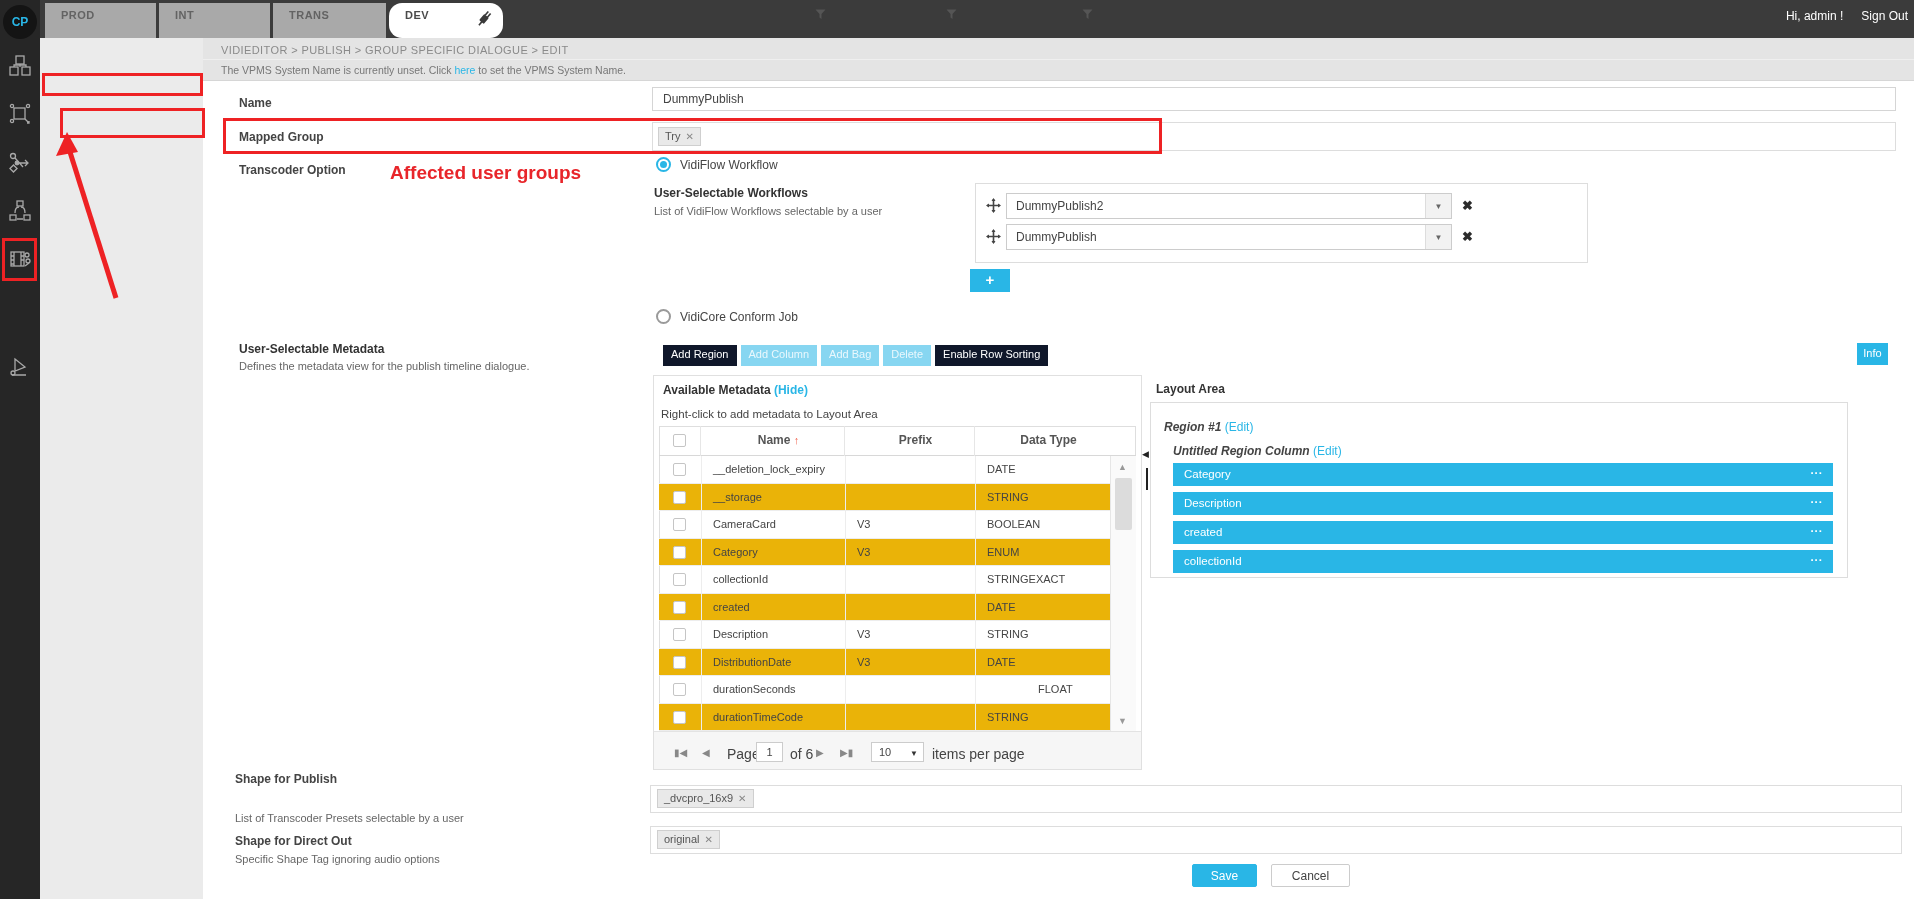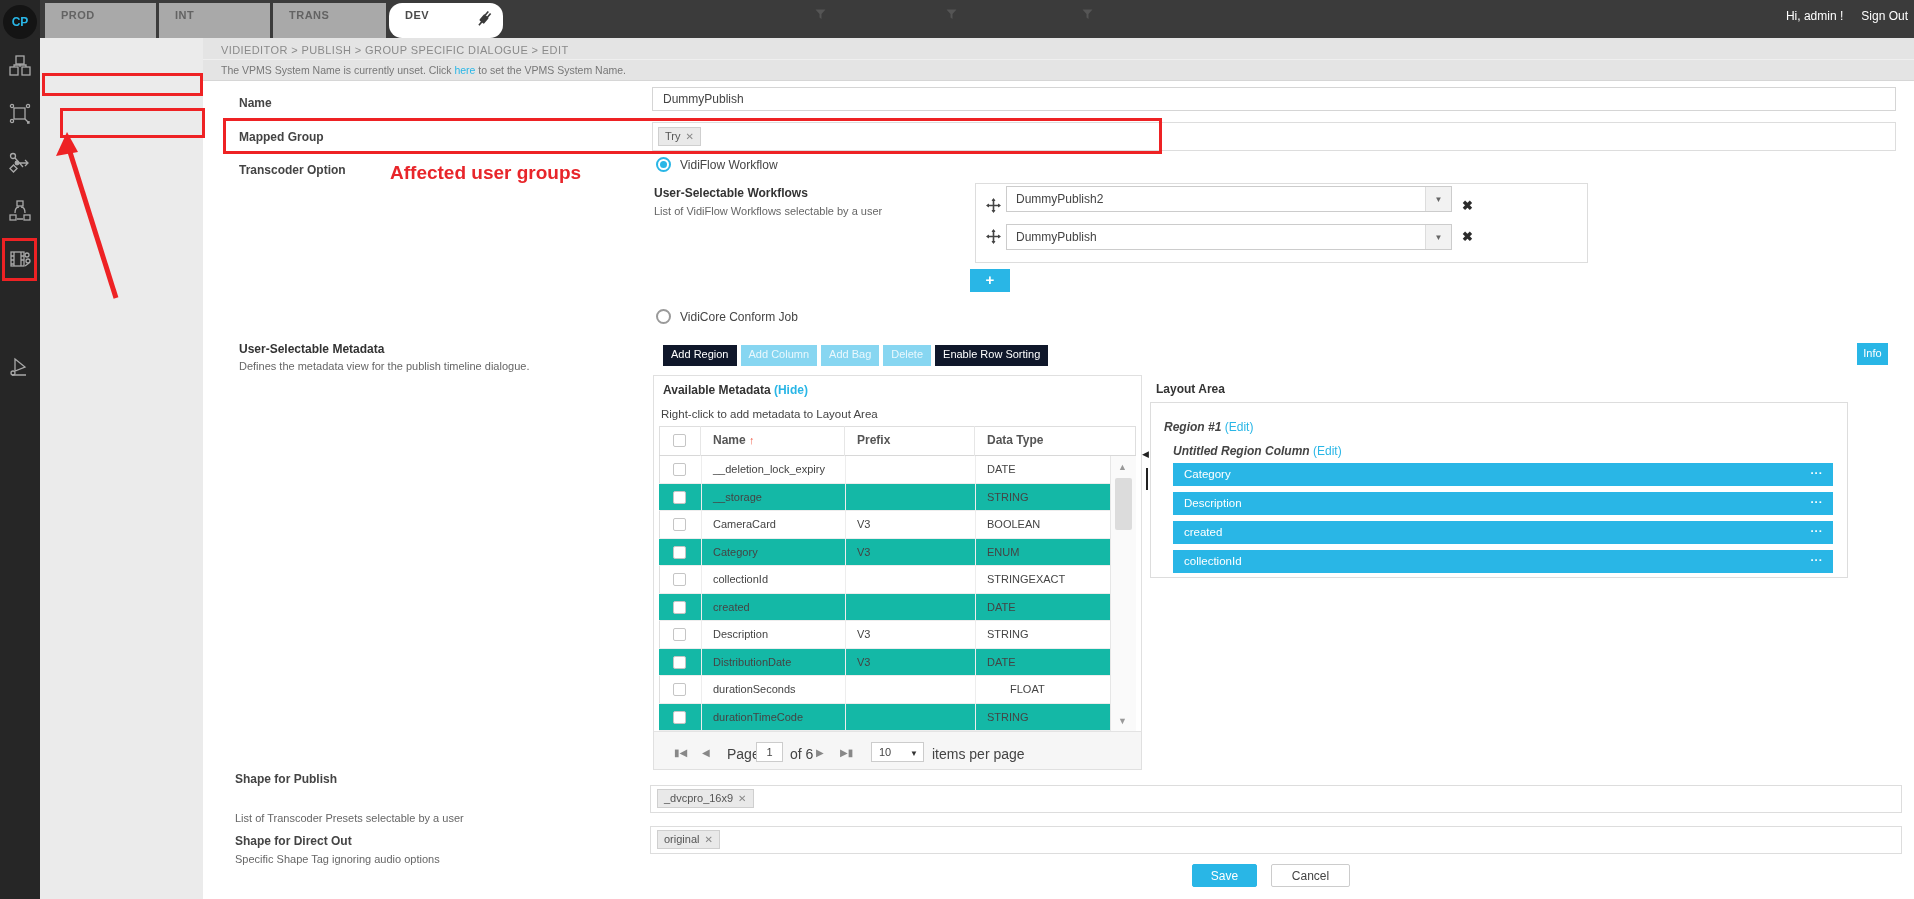--- a/index.html
+++ b/index.html
@@ -78,27 +78,27 @@
   .tbtn.on { background:#0f172a; }
   .tbtn.off { background:#87d6f1; color:#eaf8fd; }
   .infobtn { left:1857px; top:343px; width:31px; height:22px; background:#29b6e6; color:#fff;
              font-size:11px; text-align:center; padding-top:4px; cursor:pointer; }
 
   
   .mdpanel { left:653px; top:375px; width:489px; height:395px; background:#fff; border:1px solid #e0e0e0; }
   .mdtitle { left:663px; top:383px; font-size:12px; font-weight:700; color:#333; }
   .mdhint { left:661px; top:408px; font-size:11.5px; color:#444; }
   .mdtable { left:659px; top:426px; width:477px; height:305px; border:1px solid #dedede; background:#fff; }
-  .mdhead { position:absolute; left:659px; top:426px; width:477px; height:30px; border-bottom:1px solid #d8d8d8; }
+  .mdhead { position:absolute; left:659px; top:426px; width:477px; height:30px; border-bottom:1px solid #d8d8d8;text-align:center; }
   .hcell { position:absolute; top:0; height:30px; border-right:1px solid #e6e6e6; font-size:12px;
            color:#555; font-weight:600; padding-top:7px; }
   .funnel { position:absolute; top:9px; width:11px; height:11px; cursor:pointer; }
   .sortarrow { color:#f0614d; font-size:11px; font-weight:700; }
   .mdrow { position:absolute; left:659px; width:451px; height:27.5px; border-bottom:1px solid #ededed; }
-  .mdrow.alt { background:#14b8a6; }
+  .mdrow.alt { background:#eab308; }
   .cb { position:absolute; width:13px; height:13px; border:1px solid #c5c5c5; border-radius:2px; background:#fff; }
   .cell { position:absolute; font-size:11px; color:#444; top:7px; }
   .coldiv { position:absolute; top:456px; width:1px; height:275px; background:#ededed; }
   .vscroll { position:absolute; left:1110px; top:456px; width:26px; height:275px; background:#fafafa;
              border-left:1px solid #e6e6e6; }
   .scrarr { position:absolute; left:7px; color:#999; font-size:9px; cursor:pointer; }
   .scrthumb { position:absolute; left:4px; top:22px; width:17px; height:52px; background:#dcdcdc; border-radius:2px; }
 
   .pagbar { left:653px; top:731px; width:489px; height:39px; background:#f6f6f6; border:1px solid #e0e0e0; border-top:1px solid #e3e3e3; }
   .pgnav { position:absolute; color:#888; font-size:10px; cursor:pointer; }
@@ -244,21 +244,21 @@
 
   <div class="abs secTitle" style="left:654px;top:186px">User-Selectable Workflows</div>
   <div class="abs secDesc" style="left:654px;top:205px">List of VidiFlow Workflows selectable by a user</div>
 
   <div class="abs wfbox"></div>
   <div id="wfrows">
       <div class="movehandle" style="left: 986px; top: 198px;"><svg viewBox="0 0 15 15">
           <path d="M7.5 1v13M1 7.5h13" stroke-width="1.6"></path>
           <path d="M7.5 0l2 3h-4zM7.5 15l2-3h-4zM0 7.5l3-2v4zM15 7.5l-3-2v4z" stroke="none"></path>
         </svg></div>
-      <div class="dd abs" style="top: 186px;">
+      <div class="dd abs" style="top: 193px;">
         <div class="txt">DummyPublish2</div>
         <div class="arr">▼</div>
       </div>
       <div class="xicon abs" style="left: 1462px; top: 198px;">✖</div>
       <div class="movehandle" style="left: 986px; top: 229px;"><svg viewBox="0 0 15 15">
           <path d="M7.5 1v13M1 7.5h13" stroke-width="1.6"></path>
           <path d="M7.5 0l2 3h-4zM7.5 15l2-3h-4zM0 7.5l3-2v4zM15 7.5l-3-2v4z" stroke="none"></path>
         </svg></div>
       <div class="dd abs" style="top: 224px;">
         <div class="txt">DummyPublish</div>
@@ -351,21 +351,21 @@
       <div class="mdrow alt" style="top: 648.5px;">
         <div class="cb" style="left: 14px; top: 7px;"></div>
         <div class="cell" style="left: 54px;">DistributionDate</div>
         <div class="cell" style="left: 198px;">V3</div>
         <div class="cell" style="left: 328px;">DATE</div>
       </div>
       <div class="mdrow" style="top: 676px;">
         <div class="cb" style="left: 14px; top: 7px;"></div>
         <div class="cell" style="left: 54px;">durationSeconds</div>
         <div class="cell" style="left: 198px;"></div>
-        <div class="cell" style="left: 312px; padding-left: 39px;">FLOAT</div>
+        <div class="cell" style="left: 340px; padding-left: 39px;">FLOAT</div>
       </div>
       <div class="mdrow alt" style="top: 703.5px;">
         <div class="cb" style="left: 14px; top: 7px;"></div>
         <div class="cell" style="left: 54px;">durationTimeCode</div>
         <div class="cell" style="left: 198px;"></div>
         <div class="cell" style="left: 328px;">STRING</div>
       </div>
     </div>
   <div class="coldiv" style="left:701px"></div>
   <div class="coldiv" style="left:845px"></div>

